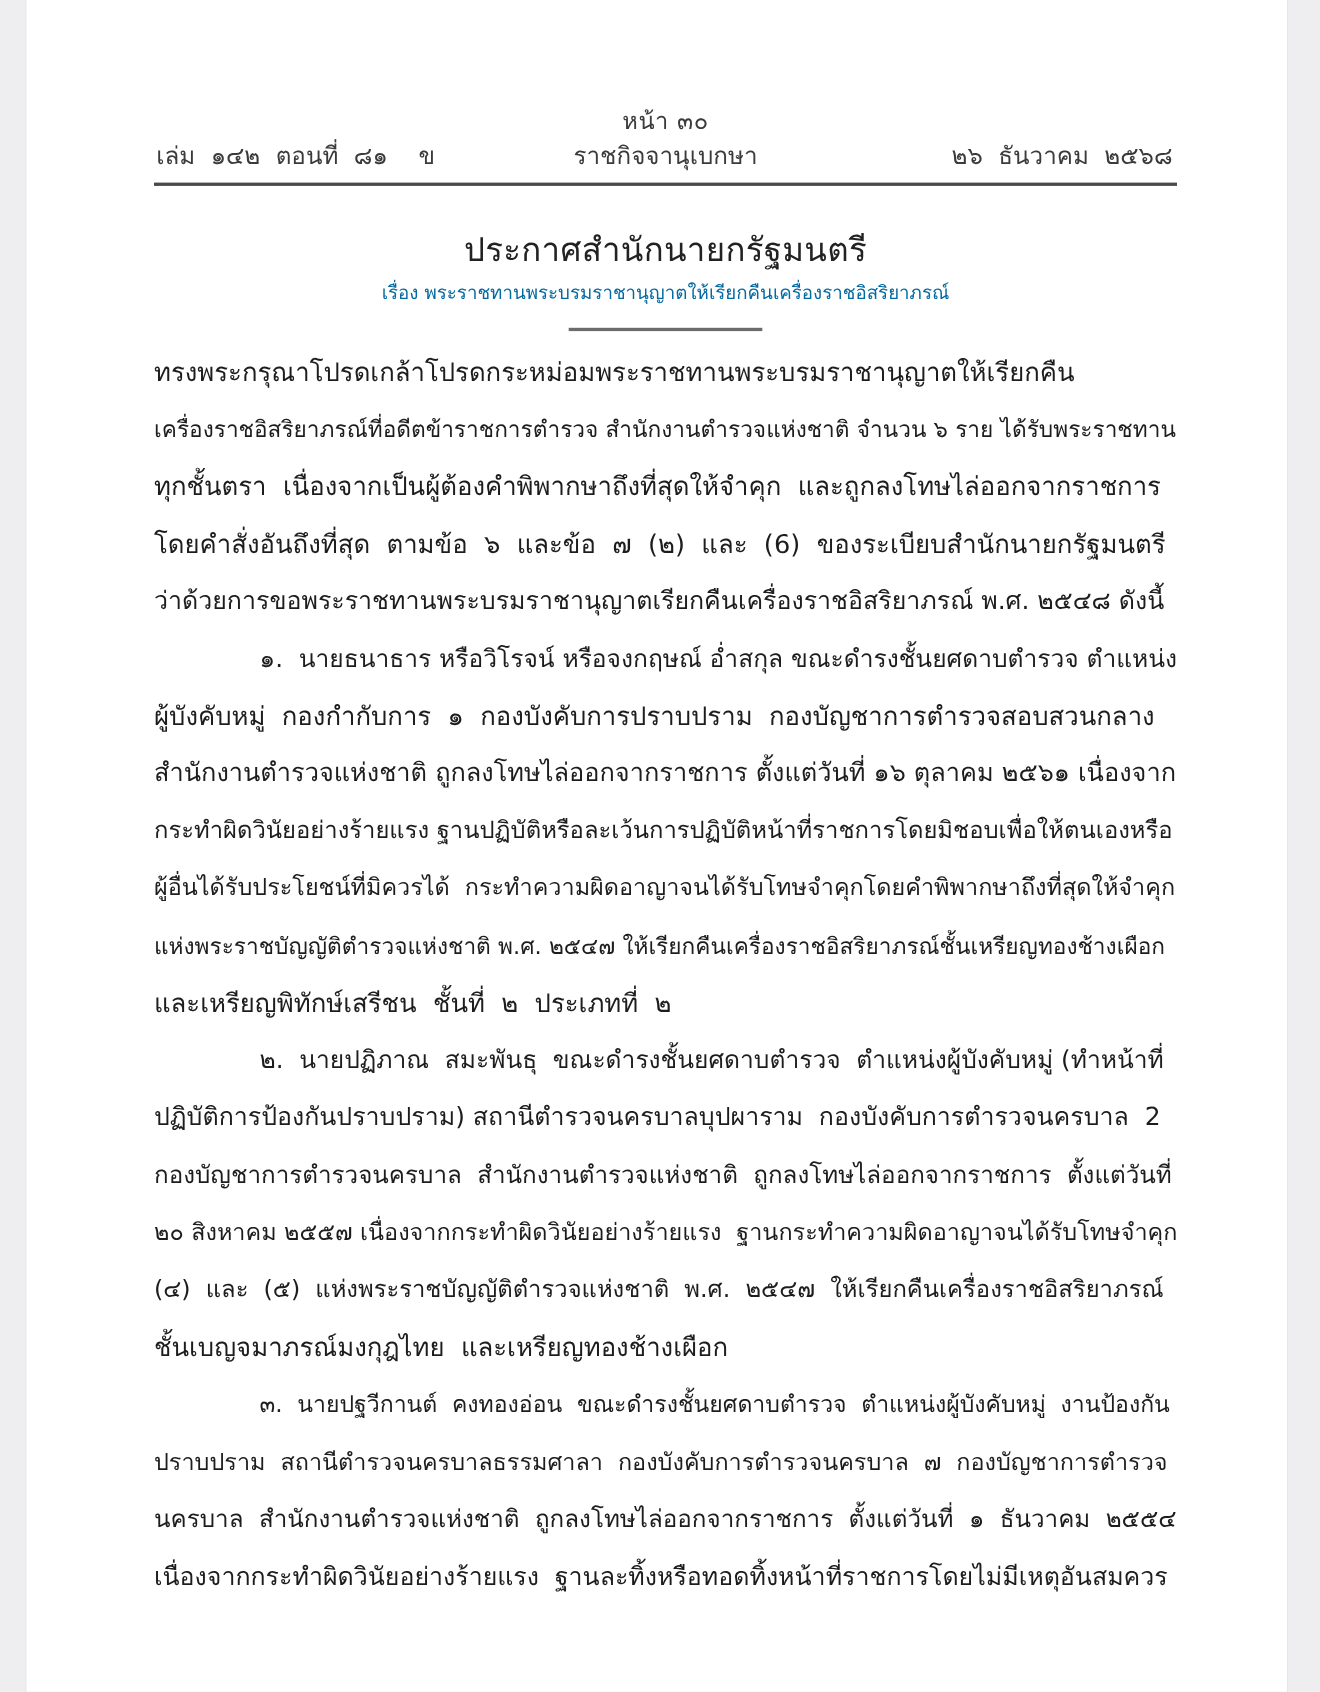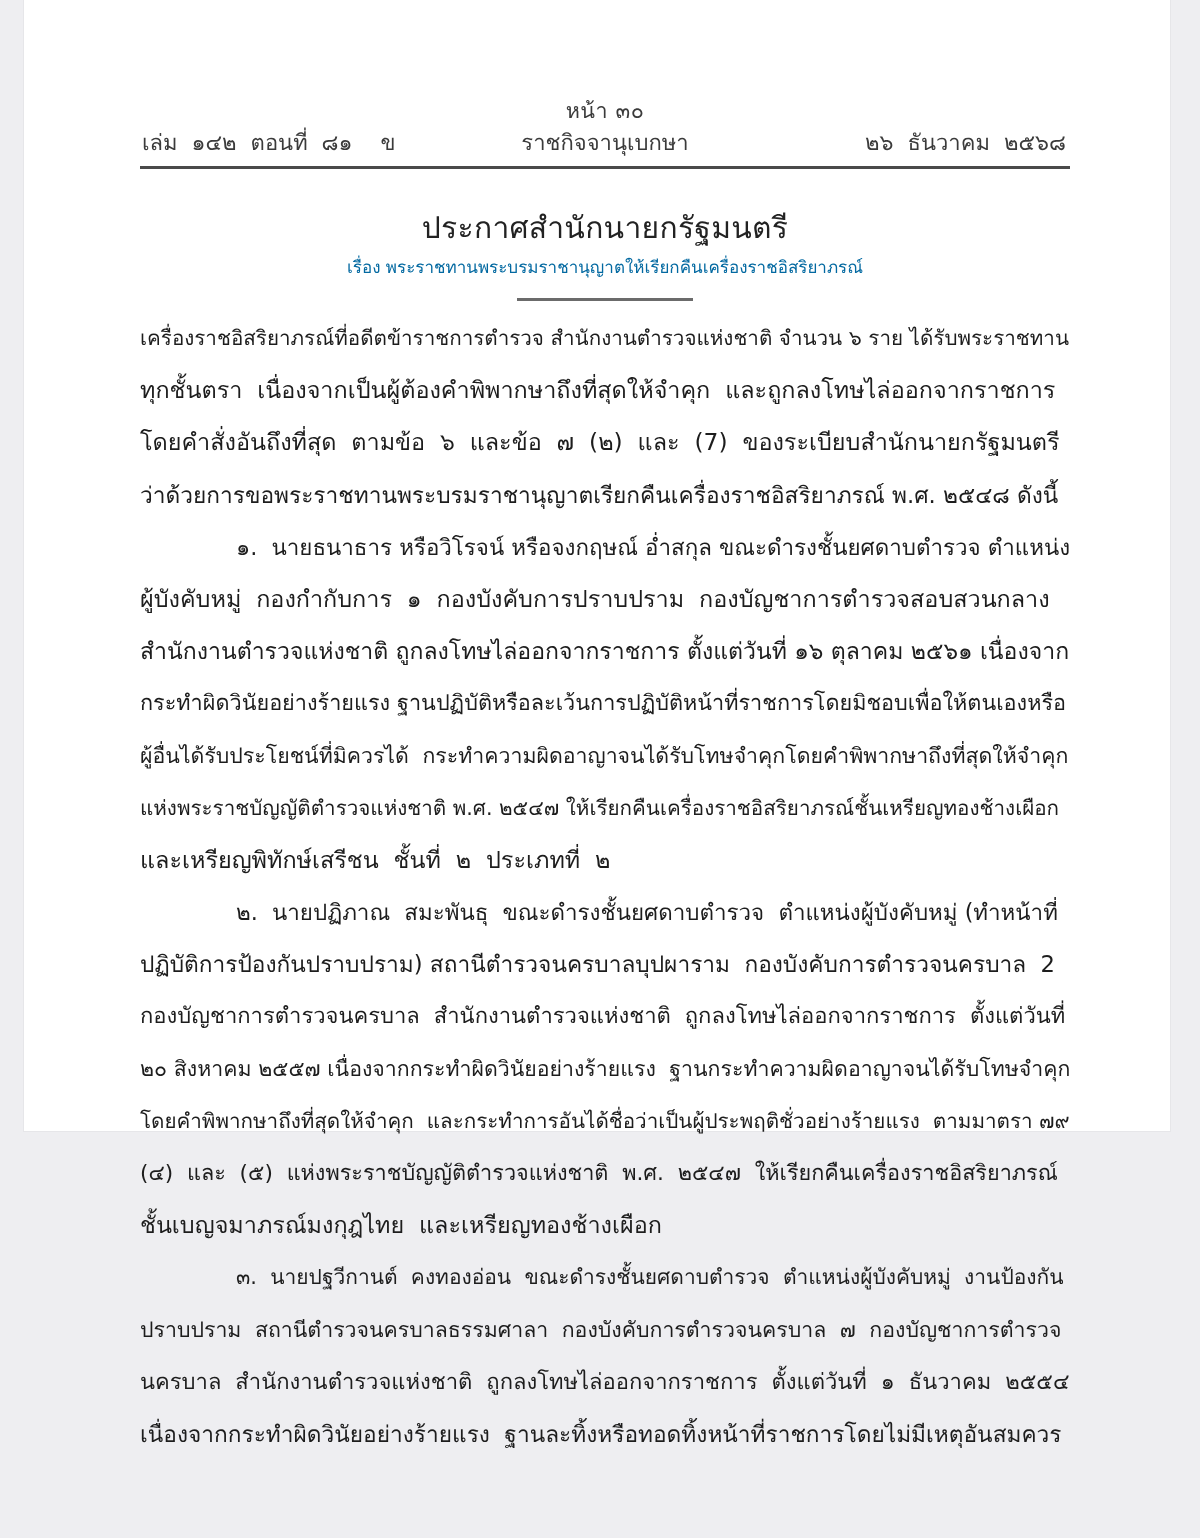--- a/index.html
+++ b/index.html
@@ -13,21 +13,21 @@
     background: #eeeef1;
     font-family: "DejaVu Sans", "Liberation Sans", sans-serif;
     overflow: hidden;
   }
 
   .page-shell {
     position: absolute;
     left: 24px;
     top: 0;
     width: 1146px;
-    height: 1131px;
+    height: 1538px;
     background: #ffffff;
     box-shadow: 0 0 0 1px rgba(0,0,0,0.03);
   }
 
   .page-inner {
     position: absolute;
     left: 116px;
     top: 0;
     width: 930px;
     height: 1538px;
@@ -153,42 +153,42 @@
 
     <div class="title-block">
       <div class="doc-title">ประกาศสำนักนายกรัฐมนตรี</div>
       <div class="doc-subtitle">เรื่อง  พระราชทานพระบรมราชานุญาตให้เรียกคืนเครื่องราชอิสริยาภรณ์</div>
       <div class="rule-short"></div>
     </div>
 
     <div class="body-text">
 
       <div class="para">
+        <div class="line">ทรงพระกรุณาโปรดเกล้าโปรดกระหม่อมพระราชทานพระบรมราชานุญาตให้เรียกคืน</div>
         <div class="line" style="font-size: 20.6px;">เครื่องราชอิสริยาภรณ์ที่อดีตข้าราชการตำรวจ สำนักงานตำรวจแห่งชาติ จำนวน ๖ ราย ได้รับพระราชทาน</div>
         <div class="line">ทุกชั้นตรา  เนื่องจากเป็นผู้ต้องคำพิพากษาถึงที่สุดให้จำคุก  และถูกลงโทษไล่ออกจากราชการ</div>
-        <div class="line">โดยคำสั่งอันถึงที่สุด  ตามข้อ  ๖  และข้อ  ๗  (๒)  และ  (7)  ของระเบียบสำนักนายกรัฐมนตรี</div>
+        <div class="line">โดยคำสั่งอันถึงที่สุด  ตามข้อ  ๖  และข้อ  ๗  (๒)  และ  (6)  ของระเบียบสำนักนายกรัฐมนตรี</div>
         <div class="line" style="font-size: 22.7px;">ว่าด้วยการขอพระราชทานพระบรมราชานุญาตเรียกคืนเครื่องราชอิสริยาภรณ์ พ.ศ. ๒๕๔๘ ดังนี้</div>
       </div>
 
       <div class="para">
         <div class="line indent" style="font-size: 22.35px;">๑.  นายธนาธาร หรือวิโรจน์ หรือจงกฤษณ์ อ่ำสกุล ขณะดำรงชั้นยศดาบตำรวจ ตำแหน่ง</div>
         <div class="line">ผู้บังคับหมู่  กองกำกับการ  ๑  กองบังคับการปราบปราม  กองบัญชาการตำรวจสอบสวนกลาง</div>
         <div class="line" style="font-size: 23.05px;">สำนักงานตำรวจแห่งชาติ ถูกลงโทษไล่ออกจากราชการ ตั้งแต่วันที่ ๑๖ ตุลาคม ๒๕๖๑ เนื่องจาก</div>
         <div class="line" style="font-size: 21.65px;">กระทำผิดวินัยอย่างร้ายแรง ฐานปฏิบัติหรือละเว้นการปฏิบัติหน้าที่ราชการโดยมิชอบเพื่อให้ตนเองหรือ</div>
         <div class="line" style="font-size: 21.3px;">ผู้อื่นได้รับประโยชน์ที่มิควรได้  กระทำความผิดอาญาจนได้รับโทษจำคุกโดยคำพิพากษาถึงที่สุดให้จำคุก</div>
         <div class="line" style="font-size: 20.6px;">แห่งพระราชบัญญัติตำรวจแห่งชาติ พ.ศ. ๒๕๔๗ ให้เรียกคืนเครื่องราชอิสริยาภรณ์ชั้นเหรียญทองช้างเผือก</div>
         <div class="line">และเหรียญพิทักษ์เสรีชน  ชั้นที่  ๒  ประเภทที่  ๒</div>
       </div>
 
       <div class="para">
         <div class="line indent" style="font-size: 22.35px;">๒.  นายปฏิภาณ  สมะพันธุ  ขณะดำรงชั้นยศดาบตำรวจ  ตำแหน่งผู้บังคับหมู่ (ทำหน้าที่</div>
         <div class="line" style="font-size: 22.7px;">ปฏิบัติการป้องกันปราบปราม) สถานีตำรวจนครบาลบุปผาราม  กองบังคับการตำรวจนครบาล  2</div>
         <div class="line" style="font-size: 22px;">กองบัญชาการตำรวจนครบาล  สำนักงานตำรวจแห่งชาติ  ถูกลงโทษไล่ออกจากราชการ  ตั้งแต่วันที่</div>
         <div class="line" style="font-size: 21.3px;">๒๐ สิงหาคม ๒๕๕๗ เนื่องจากกระทำผิดวินัยอย่างร้ายแรง  ฐานกระทำความผิดอาญาจนได้รับโทษจำคุก</div>
-        <div class="line" style="font-size: 20.6px;">โดยคำพิพากษาถึงที่สุดให้จำคุก  และกระทำการอันได้ชื่อว่าเป็นผู้ประพฤติชั่วอย่างร้ายแรง  ตามมาตรา ๗๙</div>
         <div class="line" style="font-size: 21.65px;">(๔)  และ  (๕)  แห่งพระราชบัญญัติตำรวจแห่งชาติ  พ.ศ.  ๒๕๔๗  ให้เรียกคืนเครื่องราชอิสริยาภรณ์</div>
         <div class="line">ชั้นเบญจมาภรณ์มงกุฎไทย  และเหรียญทองช้างเผือก</div>
       </div>
 
       <div class="para">
         <div class="line indent" style="font-size: 20.95px;">๓.  นายปฐวีกานต์  คงทองอ่อน  ขณะดำรงชั้นยศดาบตำรวจ  ตำแหน่งผู้บังคับหมู่  งานป้องกัน</div>
         <div class="line" style="font-size: 21.3px;">ปราบปราม  สถานีตำรวจนครบาลธรรมศาลา  กองบังคับการตำรวจนครบาล  ๗  กองบัญชาการตำรวจ</div>
         <div class="line" style="font-size: 22px;">นครบาล  สำนักงานตำรวจแห่งชาติ  ถูกลงโทษไล่ออกจากราชการ  ตั้งแต่วันที่  ๑  ธันวาคม  ๒๕๕๔</div>
         <div class="line" style="font-size: 22.7px;">เนื่องจากกระทำผิดวินัยอย่างร้ายแรง  ฐานละทิ้งหรือทอดทิ้งหน้าที่ราชการโดยไม่มีเหตุอันสมควร</div>
 

